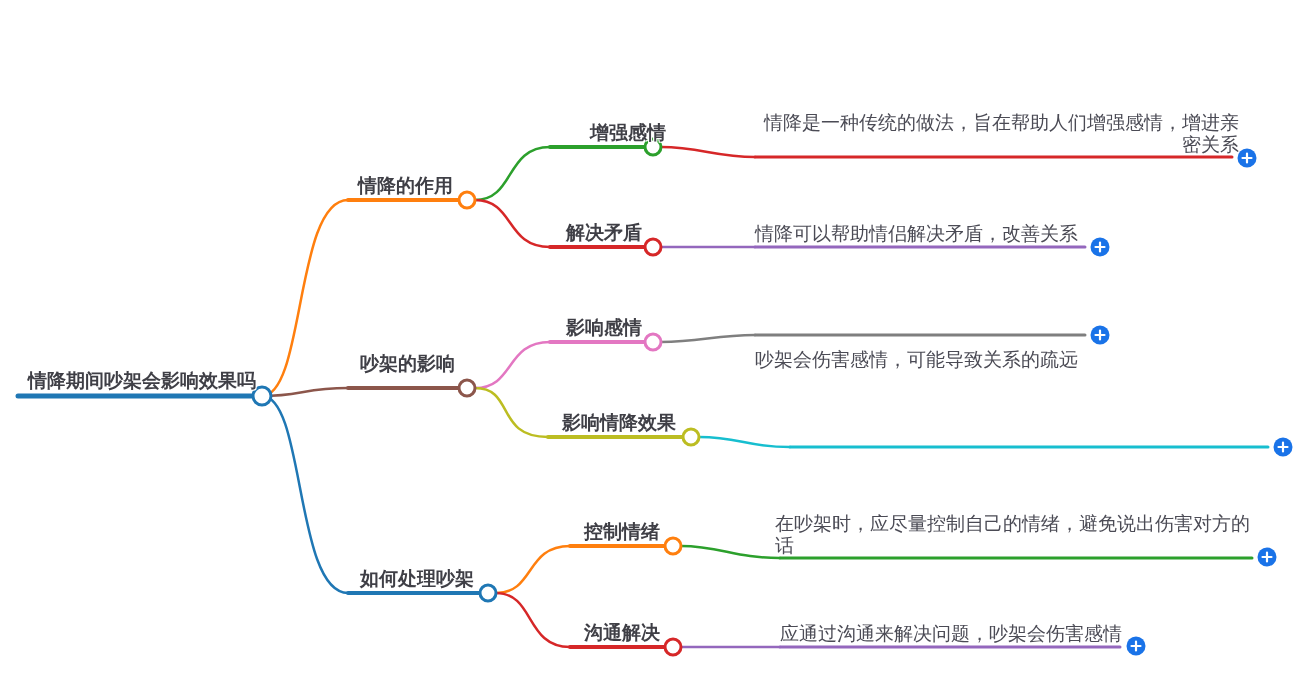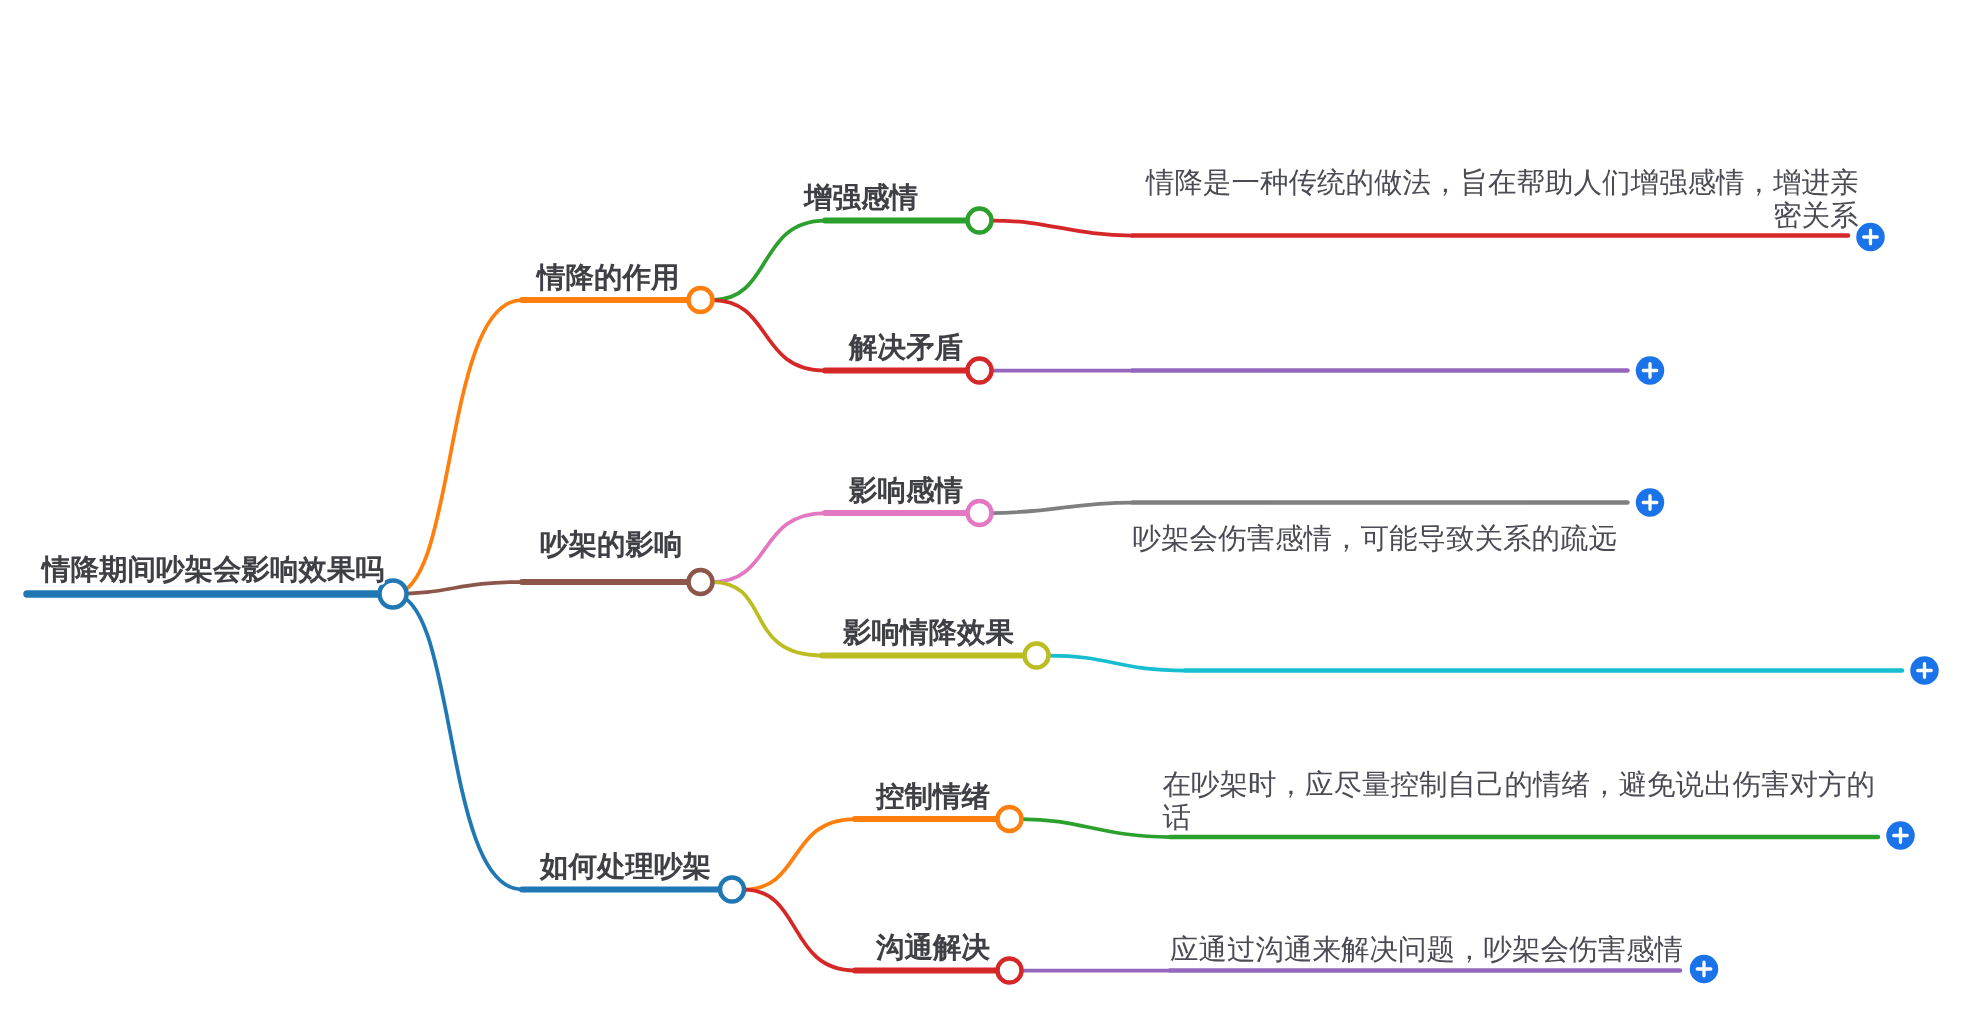--- a/index.html
+++ b/index.html
@@ -127,25 +127,26 @@
       </g>
     </g>
   </svg>
 
   <div class="node-label root-label" style="left:28px;top:370px;">情降期间吵架会影响效果吗</div>
 
   <div class="node-label" style="left:358px;top:175px;">情降的作用</div>
   <div class="node-label" style="left:360px;top:353px;">吵架的影响</div>
   <div class="node-label" style="left:360px;top:568px;">如何处理吵架</div>
 
-  <div class="node-label" style="left:536px;top:122px;">增强感情</div>
+  <div class="node-label" style="left:590px;top:122px;">增强感情</div>
   <div class="node-label" style="left:566px;top:222px;">解决矛盾</div>
   <div class="node-label" style="left:566px;top:317px;">影响感情</div>
   <div class="node-label" style="left:562px;top:412px;">影响情降效果</div>
   <div class="node-label" style="left:584px;top:521px;">控制情绪</div>
   <div class="node-label" style="left:584px;top:622px;">沟通解决</div>
 
   <div class="note" style="left:755px;top:112px;width:484px;text-align:right;">情降是一种传统的做法，旨在帮助人们增强感情，增进亲密关系</div>
+  <div class="note one-line" style="left:755px;top:223px;">情降可以帮助情侣解决矛盾，改善关系</div>
   <div class="note one-line" style="left:755px;top:311px;margin-top:38px;">吵架会伤害感情，可能导致关系的疏远</div>
   <div class="note" style="left:775px;top:513px;width:484px;">在吵架时，应尽量控制自己的情绪，避免说出伤害对方的话</div>
   <div class="note one-line" style="left:780px;top:623px;">应通过沟通来解决问题，吵架会伤害感情</div>
 
 </div>
 
 </body></html>

